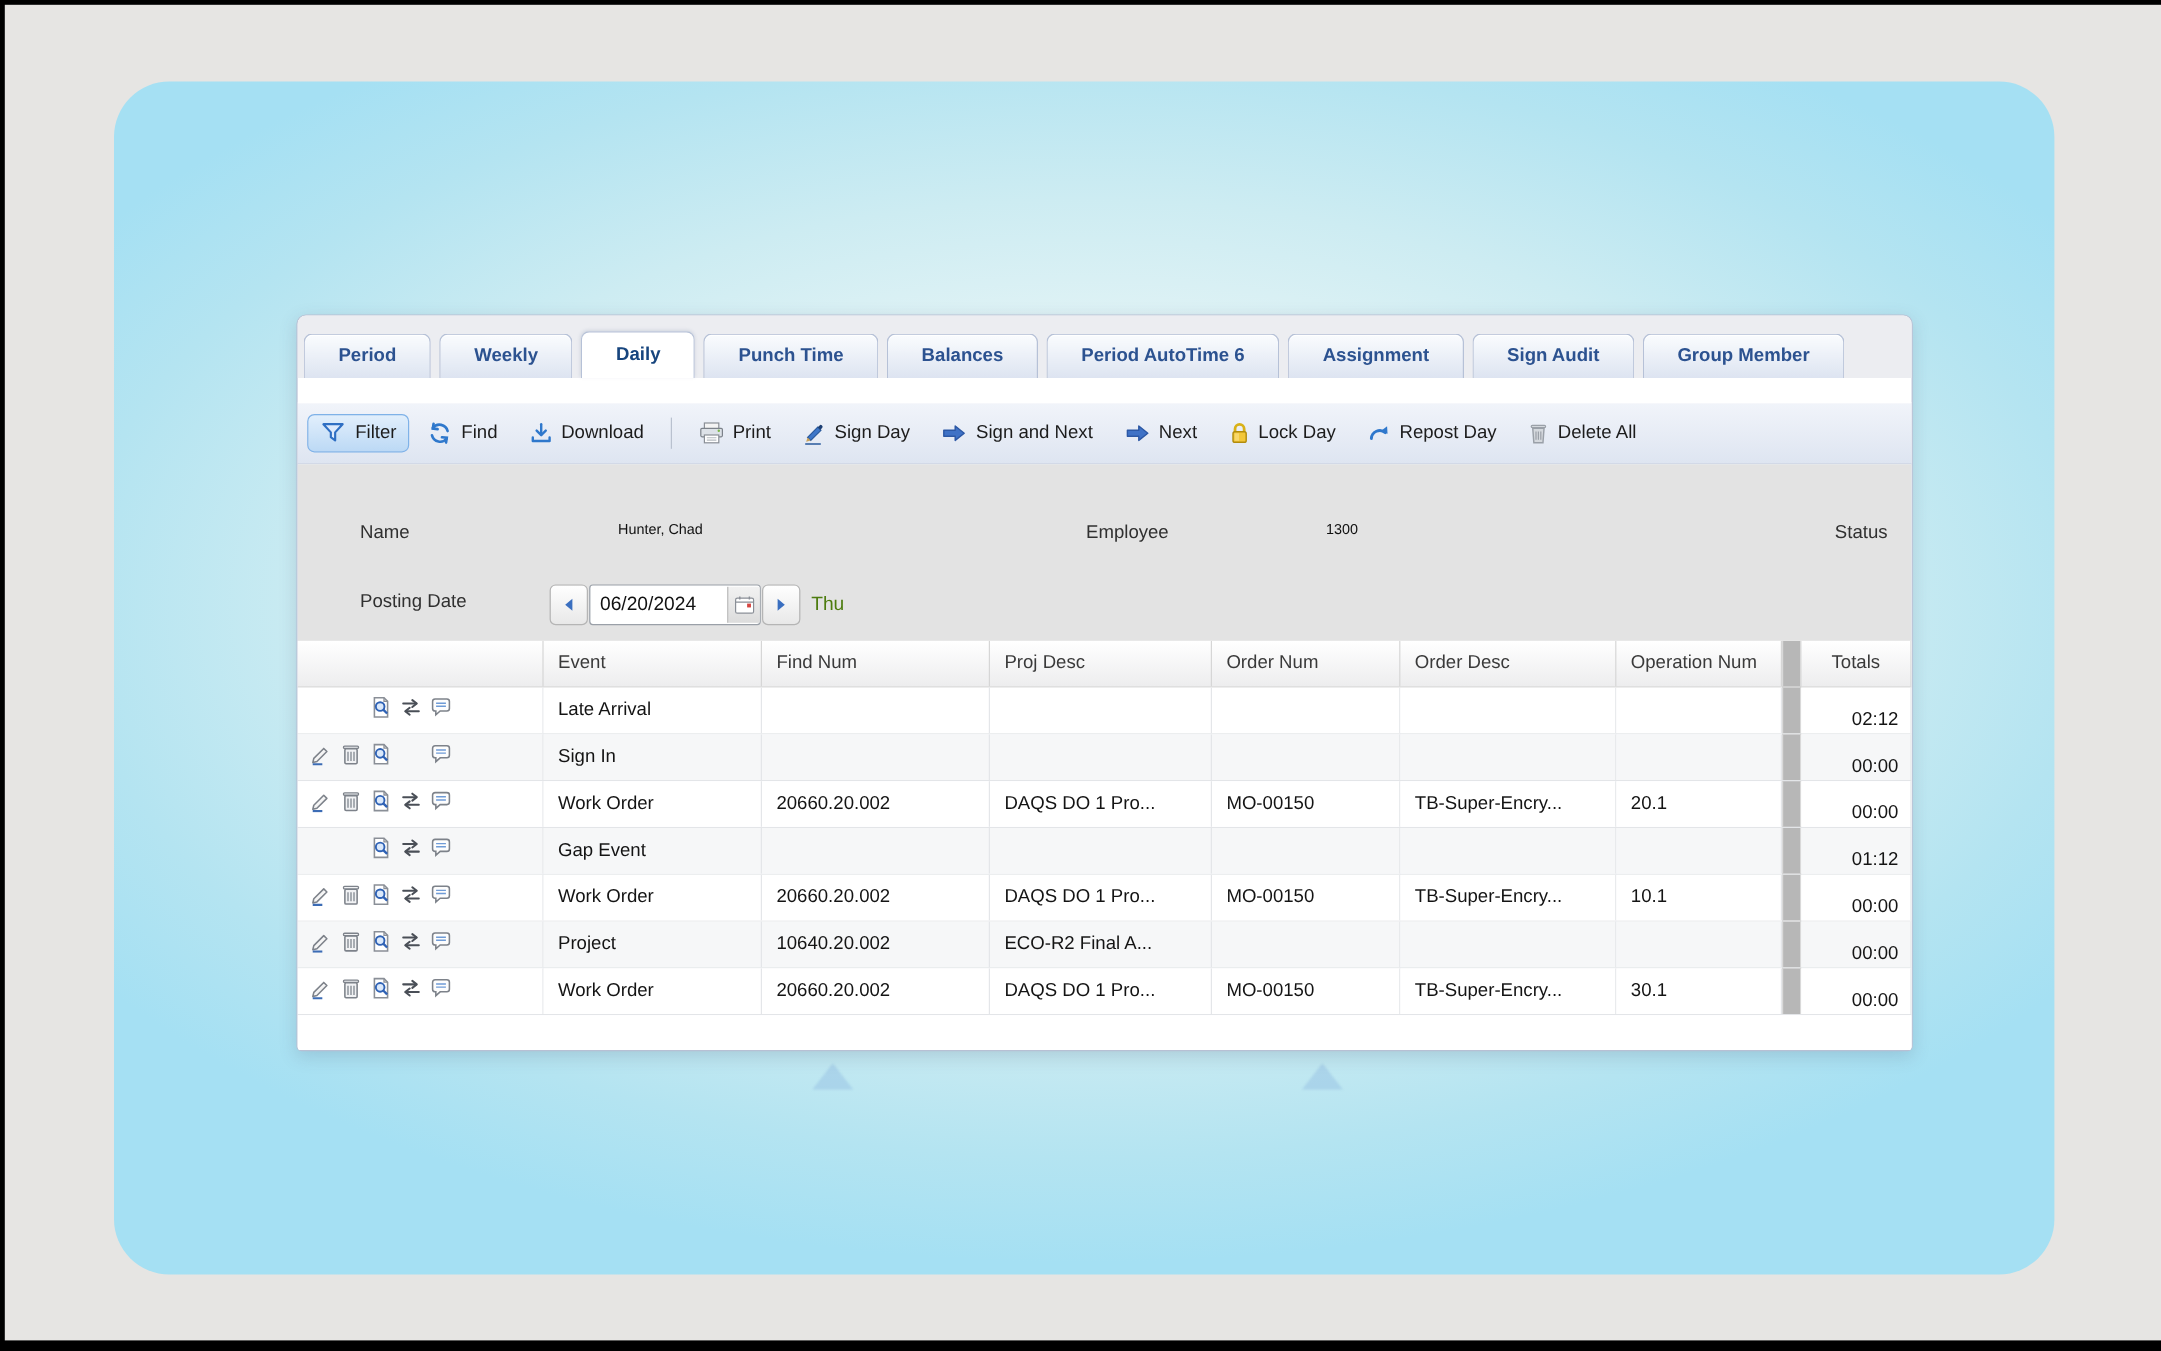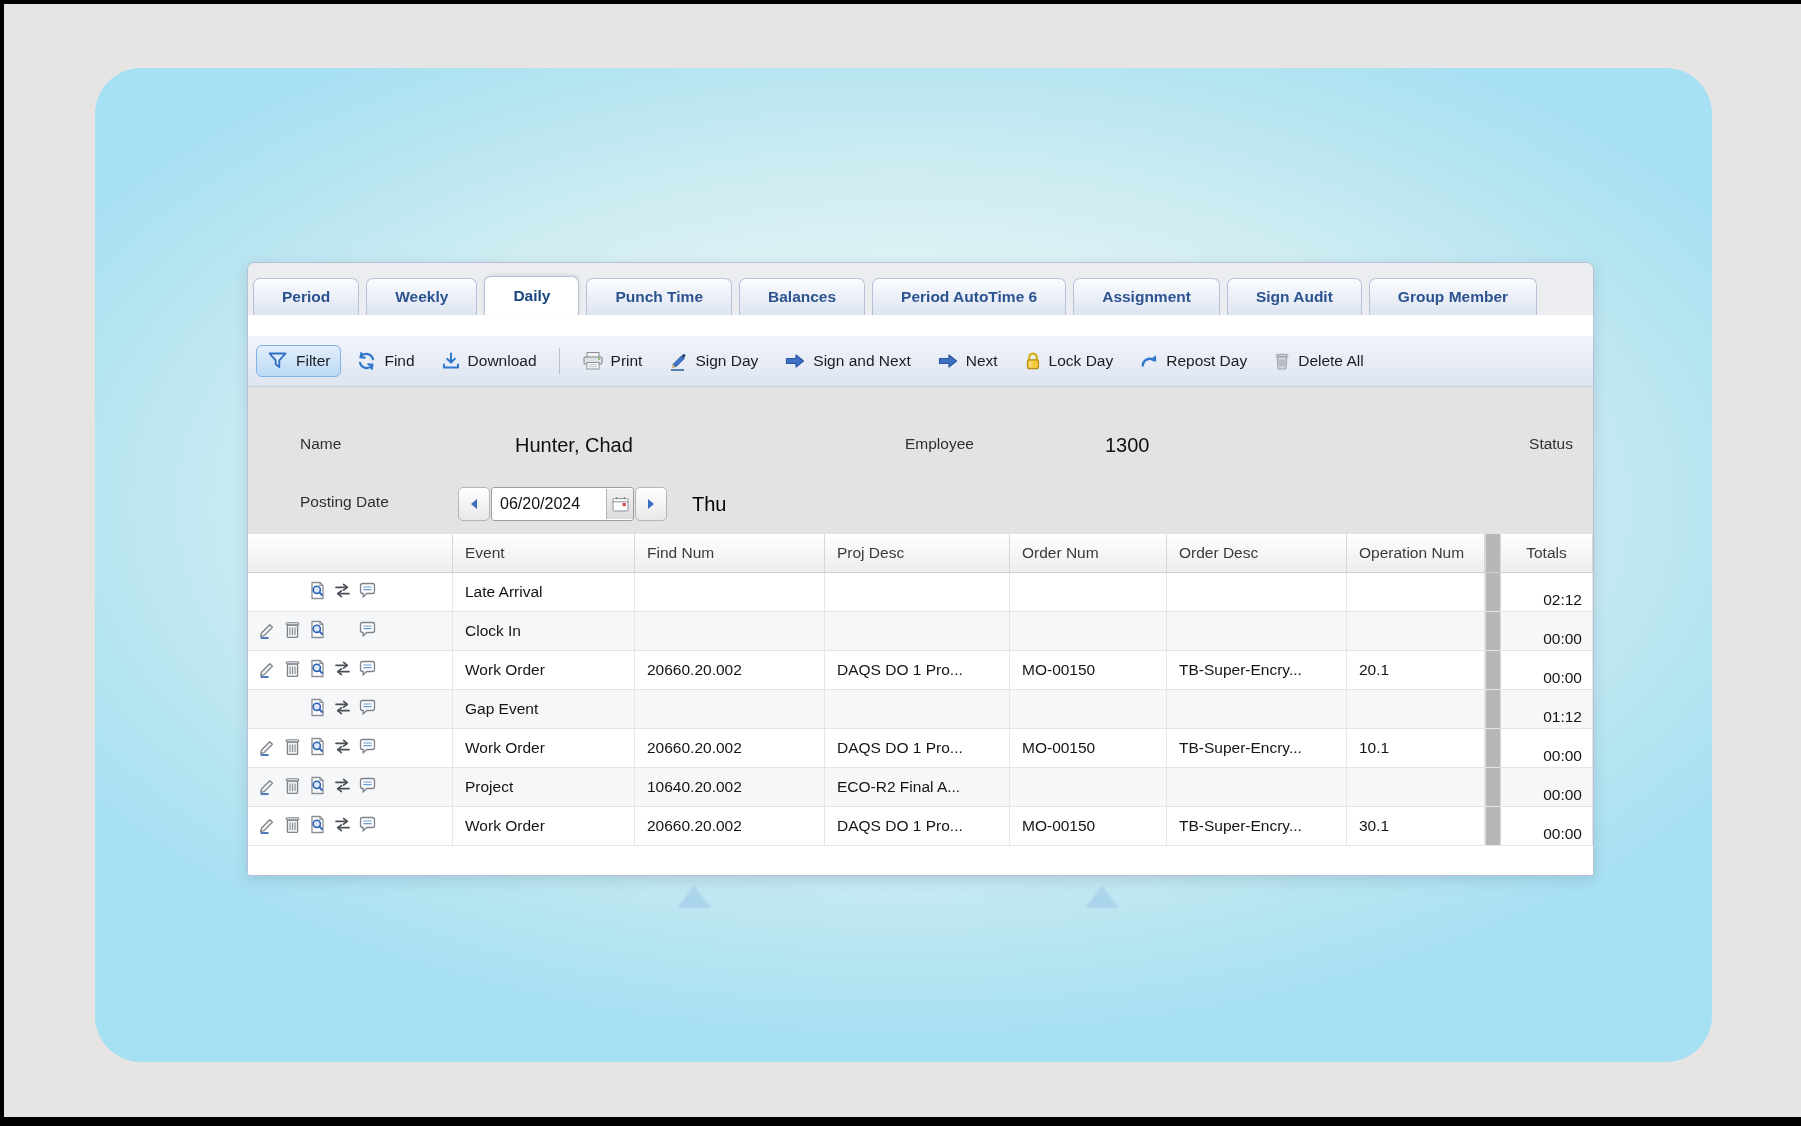--- a/index.html
+++ b/index.html
@@ -29,30 +29,30 @@
     border-top:1px solid #fff;border-bottom:1px solid #c9d2e2;display:flex;align-items:center;
     padding-left:8px;gap:4px;margin-top:20px;}
   .tb-item{display:flex;align-items:center;gap:7px;padding:5px 10px;border-radius:6px;
     font-size:15.5px;color:#1c1c1c;white-space:nowrap;border:1px solid transparent;}
   .tb-item.active{background:linear-gradient(#e2effc,#bcd9f5);border:1px solid #7fb2e8;}
   .tb-divider{width:1px;height:26px;background:#b9c1cf;margin:0 7px;}
   .tb-item .icn{display:flex;align-items:center;}
   
   .formarea{height:147px;flex:0 0 147px;background:#e3e3e3;position:relative;font-size:15.5px;color:#2a2a2a;}
   .flabel{position:absolute;color:#303030;}
-  .fvalue{position:absolute;color:#101010;font-size:20px;}
+  .fvalue{position:absolute;color:#101010;font-size:12px;}
   .datepicker{position:absolute;left:210px;top:100px;display:flex;align-items:center;gap:1px;}
   .nav-btn{width:30px;height:32px;background:linear-gradient(#ffffff,#e8e8e8);border:1px solid #b5b5b5;
     border-radius:5px;display:flex;align-items:center;justify-content:center;}
   .date-field{height:32px;background:#fff;border:1px solid #9aa0a8;border-radius:3px;display:flex;align-items:center;}
   .date-field input{border:none;outline:none;width:102px;font-size:16px;color:#111;padding:0 4px 0 8px;
     font-family:"Liberation Sans","DejaVu Sans",sans-serif;background:transparent;}
   .cal-btn{width:26px;height:30px;background:linear-gradient(#f2f2f2,#dcdcdc);border-left:1px solid #b5b5b5;
     display:flex;align-items:center;justify-content:center;}
-  .dow{font-size:20px;color:#000000;margin-left:24px;}
+  .dow{font-size:16px;color:#4d7c0f;margin-left:8px;}
   
   .grid{flex:1;display:flex;flex-direction:column;background:#fff;}
   .g-head{display:flex;height:38px;flex:0 0 38px;background:linear-gradient(#ffffff,#ededee);
     border-bottom:1px solid #cfcfcf;font-size:15.5px;color:#3a3a3a;}
   .g-row{display:flex;height:38px;flex:0 0 38px;border-bottom:1px solid #e3e5e8;font-size:15.5px;color:#141414;}
   .g-row.alt .c{background:#f6f7f8;}
   .c{box-sizing:border-box;border-right:1px solid #e4e6e9;display:flex;align-items:center;
     padding:0 0 0 12px;overflow:hidden;white-space:nowrap;background:#fff;}
   .g-head .c{background:transparent;border-right:1px solid #d6d6d6;}
   .c.actions{width:205px;flex:0 0 205px;padding-left:8px;gap:3px;}
@@ -316,21 +316,21 @@
                   </svg></span>
               </span>
               <span class="slot"></span>
               <span class="slot">
                 <span class="icn"><svg width="19" height="19" viewBox="0 0 19 19">
                     <path d="M2.5 4.6 q0-2.1 2.1-2.1 h9.8 q2.1 0 2.1 2.1 v5.8 q0 2.1-2.1 2.1 h-5.6 l-3.6 3.2 v-3.2 h-0.6 q-2.1 0-2.1-2.1 Z" fill="#fdfdfd" stroke="#7d828a" stroke-width="1.3"></path>
                     <path d="M5.4 6 h8.2 M5.4 8.6 h8.2" stroke="#6f9bd6" stroke-width="1.2"></path>
                   </svg></span>
               </span>
             </div>
-            <div class="c event">Clock In</div>
+            <div class="c event">Sign In</div>
             <div class="c proj_num"></div>
             <div class="c proj_desc"></div>
             <div class="c order_num"></div>
             <div class="c order_desc"></div>
             <div class="c operation_num"></div>
             <div class="c scroll"></div>
             <div class="c totals">00:00</div>
           </div><div class="g-row">
             <div class="c actions">
               <span class="slot">

